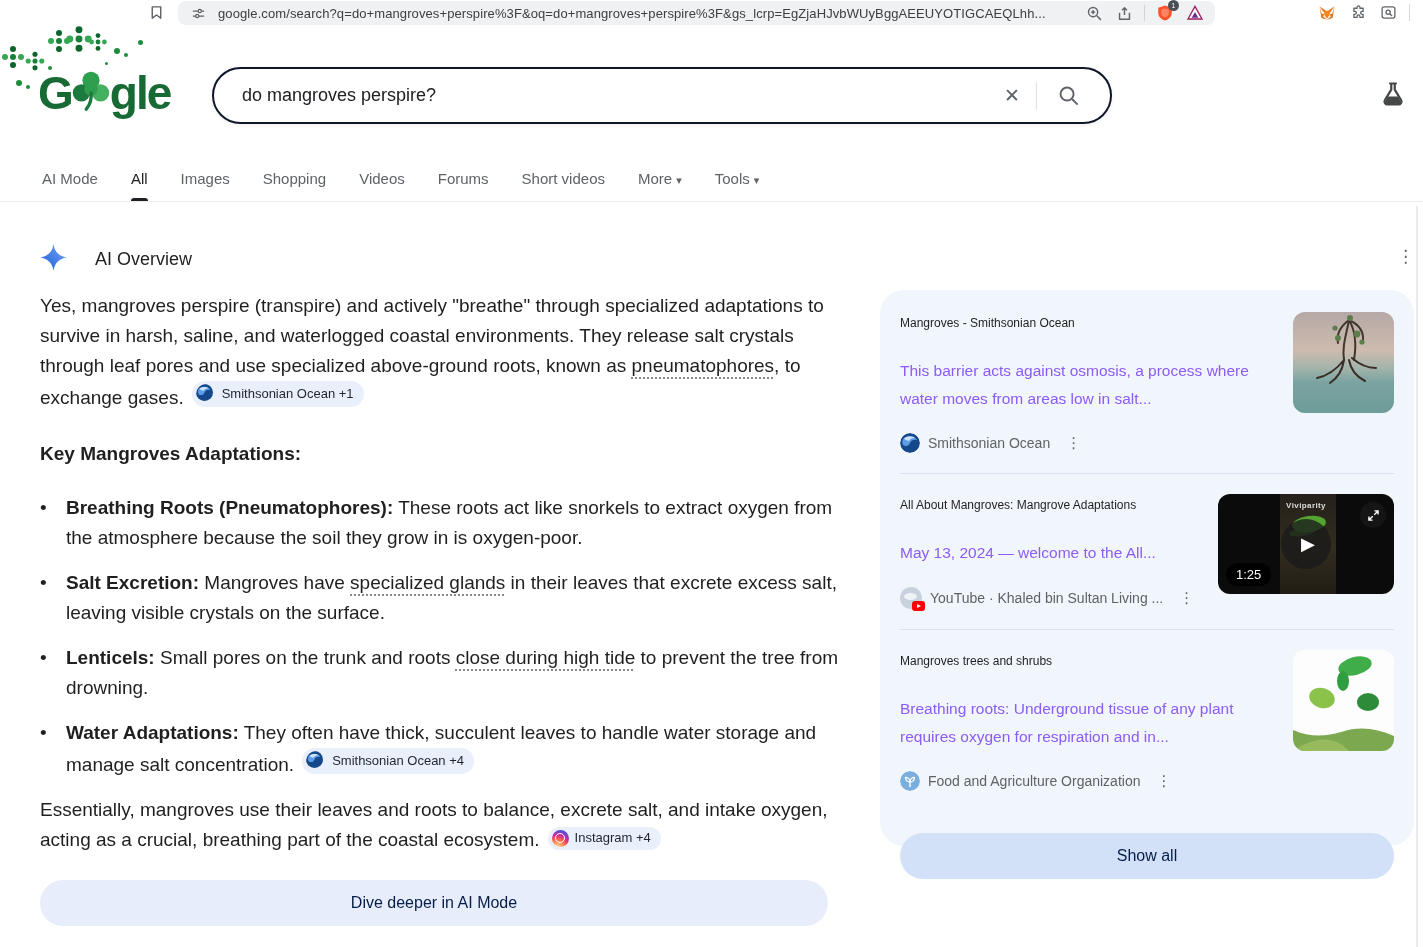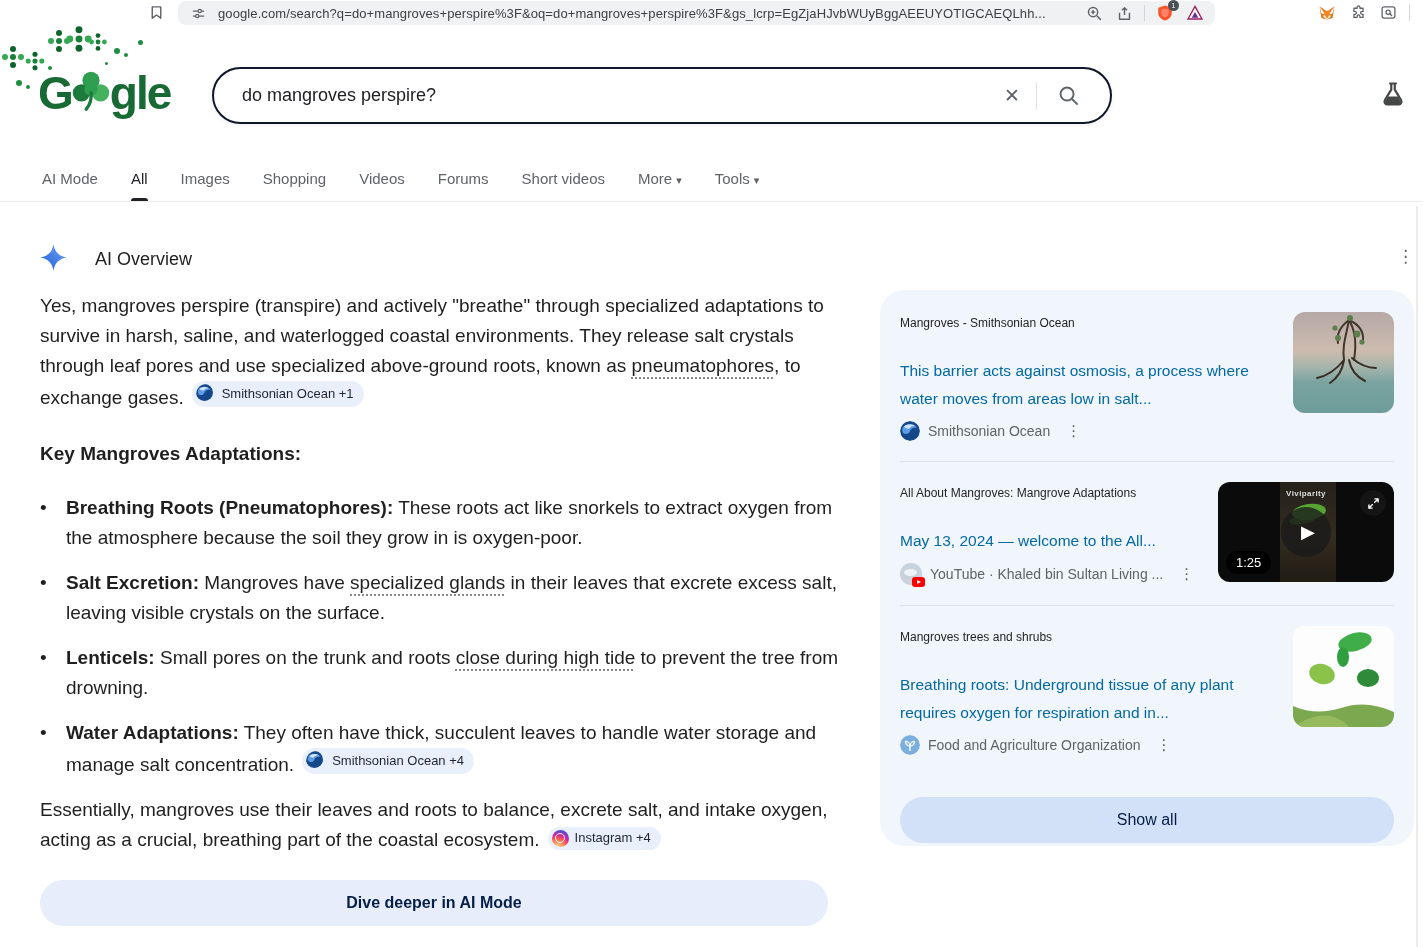--- a/index.html
+++ b/index.html
@@ -58,31 +58,31 @@
   .term{text-decoration:underline dotted #878a8d;text-decoration-thickness:2px;text-underline-offset:5px;cursor:pointer;}
   .chip{display:inline-flex;align-items:center;gap:6px;background:#e9effb;border-radius:14px;
         padding:3px 10px 3px 4px;font-size:13px;color:#1f2530;vertical-align:3px;margin-left:8px;
         line-height:16px;cursor:pointer;white-space:nowrap;}
   .heading{font-size:19px;font-weight:700;margin:26px 0 24px;}
   .bullet{display:flex;margin-bottom:15px;}
   .bullet .dotmark{width:26px;flex:0 0 26px;font-size:19px;line-height:30px;color:#1f1f1f;}
   .bullet .btxt{flex:1;}
   .outro{}
   .dive-btn{margin-top:25px;width:788px;height:46px;background:#e7edfb;border-radius:23px;
-            display:flex;align-items:center;justify-content:center;font-size:16px;font-weight:700;
+            display:flex;align-items:center;justify-content:center;font-size:16px;font-weight:400;
             color:#041e49;cursor:pointer;}
 
   
   .sidebar{position:absolute;left:880px;top:290px;width:534px;height:556px;background:#f1f5fc;
            border-radius:24px;box-sizing:border-box;padding:22px 20px;}
   .card{display:flex;gap:16px;}
   .card-text{flex:1;min-width:0;}
   .card-title{font-size:12px;line-height:22px;color:#1f1f1f;cursor:pointer;margin-bottom:5px;}
-  .card-desc{font-size:15.5px;line-height:28px;color:#0369a1;margin-top:23px;}
-  .src-row{display:flex;align-items:center;gap:8px;margin-top:8px;}
+  .card-desc{font-size:15.5px;line-height:28px;color:#8b5cf6;margin-top:23px;}
+  .src-row{display:flex;align-items:center;gap:8px;margin-top:20px;}
   .src-name{font-size:14px;color:#5f6368;white-space:nowrap;overflow:hidden;text-overflow:ellipsis;}
   .src-dots{font-size:15px;color:#5f6368;margin-left:8px;cursor:pointer;letter-spacing:1px;}
   .thumb-sq{width:101px;height:101px;border-radius:12px;flex:0 0 101px;overflow:hidden;cursor:pointer;}
   .thumb-sunset{background:linear-gradient(#b5a8a6 0%,#cdbbae 38%,#a4b4ab 55%,#7aa3a0 70%,#6d9c99 100%);}
   .thumb-video{width:176px;height:100px;border-radius:12px;flex:0 0 176px;background:#0b0b0b;
                position:relative;overflow:hidden;cursor:pointer;}
   .tv-strip{position:absolute;left:62px;top:0;width:56px;height:100%;
             background:linear-gradient(#25211a, #332c20 55%, #211c14);}
   .tv-leaf{position:absolute;left:74px;top:22px;width:34px;height:16px;border-radius:50%;
            background:#55a432;transform:rotate(-8deg);box-shadow:-8px 7px 0 -4px #3c7d24;}

